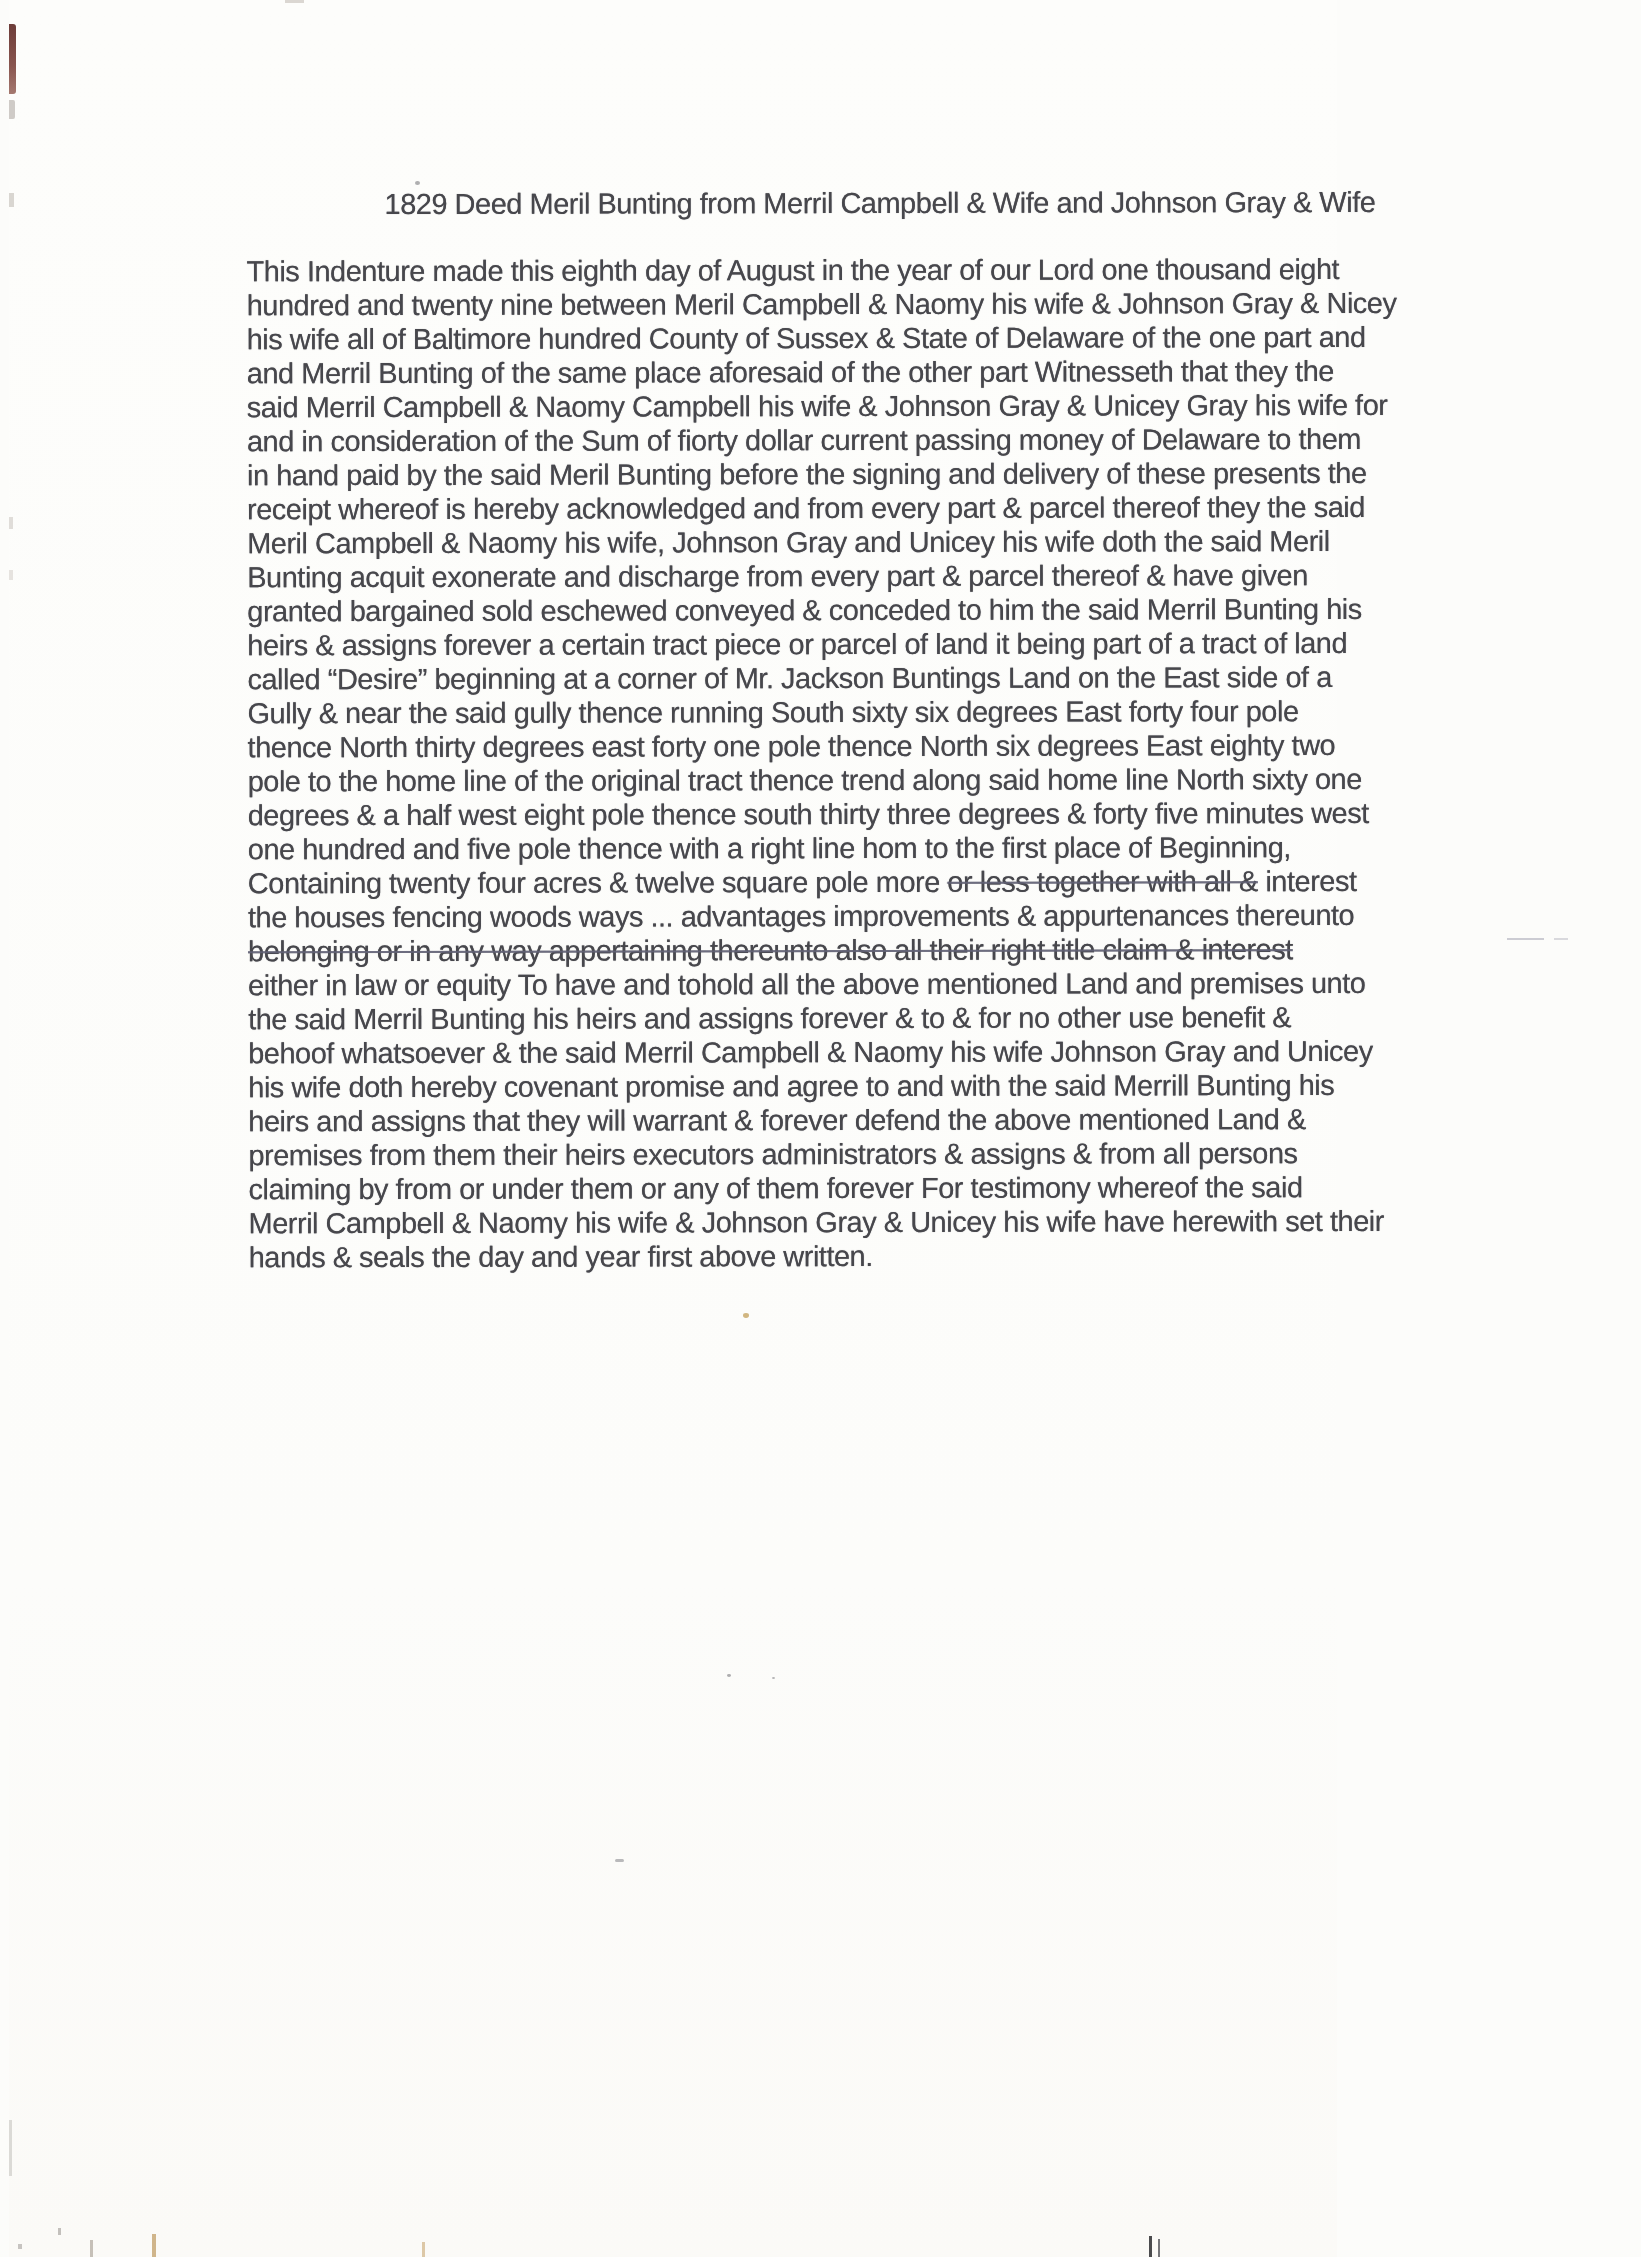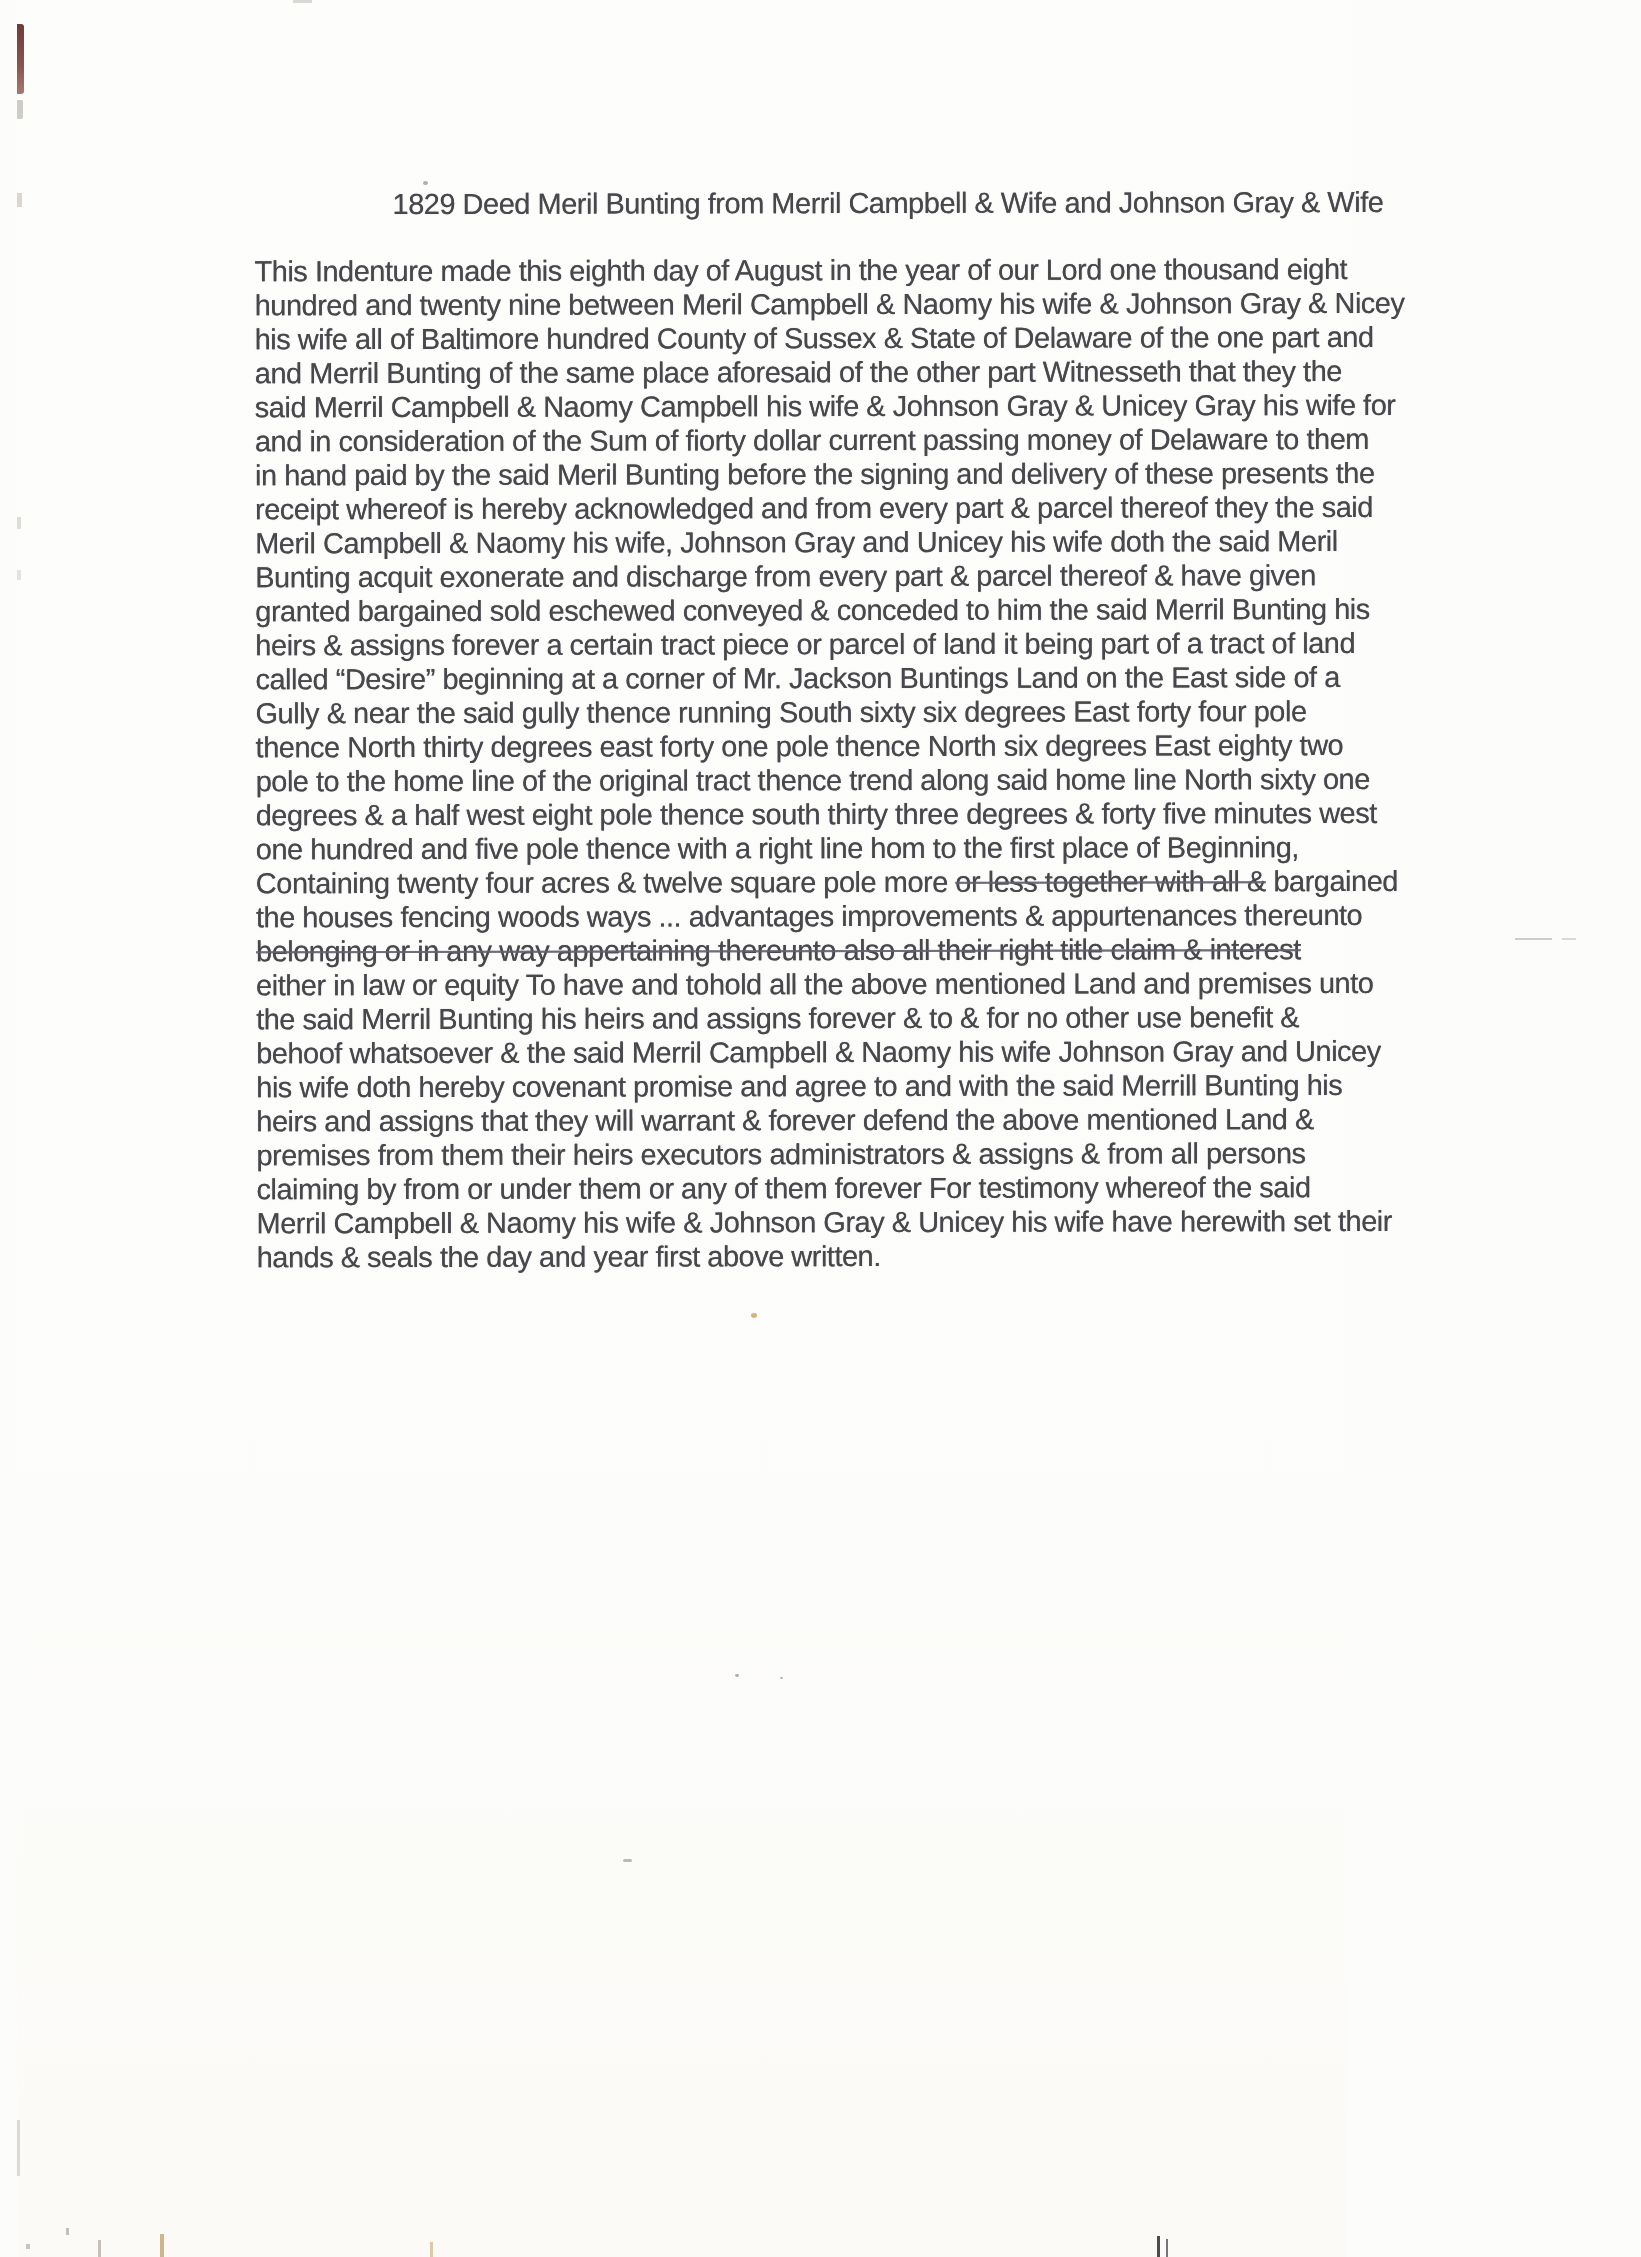--- a/index.html
+++ b/index.html
@@ -2,21 +2,21 @@
 <html><head>
 <meta charset="utf-8">
 <style>
   html,body{margin:0;padding:0;}
   body{
     width:1641px;height:2257px;position:relative;overflow:hidden;
     background:#fcfcfa;
     font-family:"Liberation Sans", sans-serif;
   }
   .page{
-    position:absolute;left:17px;top:0;width:1328px;height:2257px;
+    position:absolute;left:9px;top:0;width:1328px;height:2257px;
     background:linear-gradient(180deg,#fdfdfb 0%,#fcfcfa 70%,#fbfaf7 100%);
   }
   .content{
     position:absolute;left:237px;top:0;width:1267px;
     transform:rotate(-0.12deg);
     color:#47474c;
     text-shadow:0 0 0.7px rgba(70,70,78,0.8);
   }
   .doc-title{
     position:absolute;top:186px;left:0;width:100%;
@@ -84,21 +84,21 @@
       <div class="ln">Meril Campbell &amp; Naomy his wife, Johnson Gray and Unicey his wife doth the said Meril</div>
       <div class="ln">Bunting acquit exonerate and discharge from every part &amp; parcel thereof &amp; have given</div>
       <div class="ln">granted bargained sold eschewed conveyed &amp; conceded to him the said Merril Bunting his</div>
       <div class="ln">heirs &amp; assigns forever a certain tract piece or parcel of land it being part of a tract of land</div>
       <div class="ln">called “Desire” beginning at a corner of Mr. Jackson Buntings Land on the East side of a</div>
       <div class="ln">Gully &amp; near the said gully thence running South sixty six degrees East forty four pole</div>
       <div class="ln">thence North thirty degrees east forty one pole thence North six degrees East eighty two</div>
       <div class="ln">pole to the home line of the original tract thence trend along said home line North sixty one</div>
       <div class="ln">degrees &amp; a half west eight pole thence south thirty three degrees &amp; forty five minutes west</div>
       <div class="ln">one hundred and five pole thence with a right line hom to the first place of Beginning,</div>
-      <div class="ln"><span>Containing twenty four acres &amp; twelve square pole more </span><span class="st">or less together with all &amp;</span><span> bargained</span></div>
+      <div class="ln"><span>Containing twenty four acres &amp; twelve square pole more </span><span class="st">or less together with all &amp;</span><span> interest</span></div>
       <div class="ln">the houses fencing woods ways ... advantages improvements &amp; appurtenances thereunto</div>
       <div class="ln"><span class="st">belonging or in any way appertaining thereunto also all their right title claim &amp; interest</span><span></span></div>
       <div class="ln">either in law or equity To have and tohold all the above mentioned Land and premises unto</div>
       <div class="ln">the said Merril Bunting his heirs and assigns forever &amp; to &amp; for no other use benefit &amp;</div>
       <div class="ln">behoof whatsoever &amp; the said Merril Campbell &amp; Naomy his wife Johnson Gray and Unicey</div>
       <div class="ln">his wife doth hereby covenant promise and agree to and with the said Merrill Bunting his</div>
       <div class="ln">heirs and assigns that they will warrant &amp; forever defend the above mentioned Land &amp;</div>
       <div class="ln">premises from them their heirs executors administrators &amp; assigns &amp; from all persons</div>
       <div class="ln">claiming by from or under them or any of them forever For testimony whereof the said</div>
       <div class="ln">Merril Campbell &amp; Naomy his wife &amp; Johnson Gray &amp; Unicey his wife have herewith set their</div>

